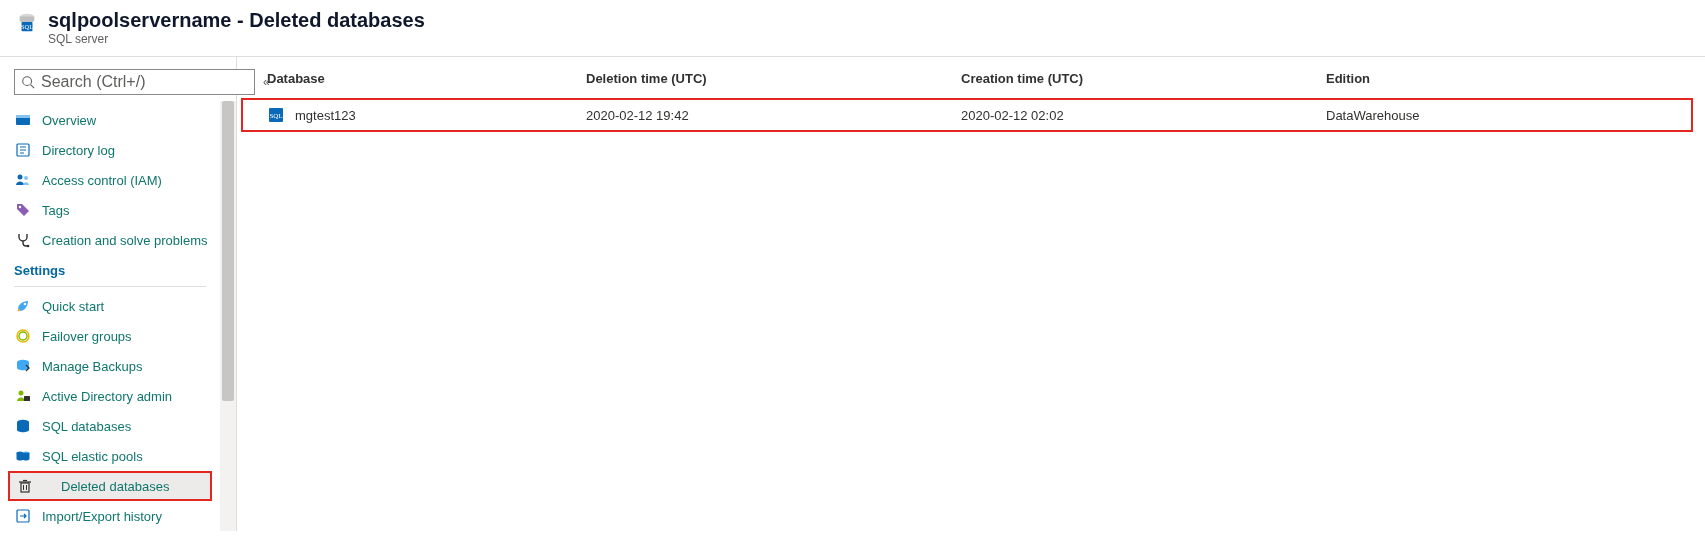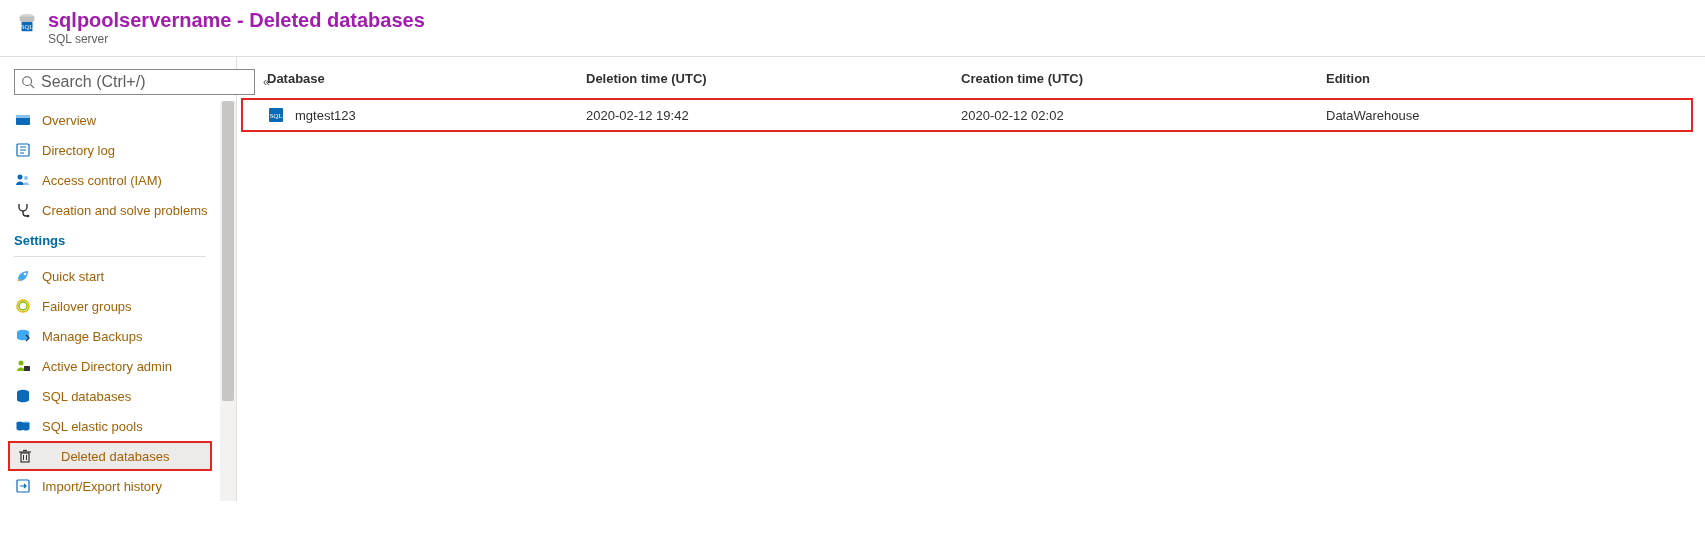--- a/index.html
+++ b/index.html
@@ -18,21 +18,21 @@
     }
     .header .server-icon {
       width: 22px;
       height: 22px;
       margin-right: 10px;
       margin-top: 4px;
     }
     .header .title {
       font-size: 20px;
       font-weight: 600;
-      color: #a21caf;
+      color: #0f172a;
       line-height: 24px;
     }
     .header .subtitle {
       font-size: 12px;
       color: #605e5c;
       line-height: 14px;
     }
     .body {
       display: flex;
     }
@@ -107,21 +107,21 @@
       width: 18px;
       height: 18px;
       display: flex;
       align-items: center;
       justify-content: center;
       margin-right: 10px;
       flex-shrink: 0;
     }
     .nav-item .label {
       font-size: 13px;
-      color: #a16207;
+      color: #0f766e;
       white-space: nowrap;
     }
     .nav-item.selected {
       background: #edebe9;
       gap: 17px;
     }
     .nav-item.highlight-box {
       border: 2px solid #e3261f;
     }
     .section-header {
@@ -231,20 +231,29 @@
               <path d="M1 13c0-2 2-3.5 4-3.5s4 1.5 4 3.5" fill="#0b6ab7"></path>
               <circle cx="11" cy="6" r="2" fill="#86c3f0"></circle>
               <path d="M8 13c0-1.6 1.4-2.8 3-2.8s3 1.2 3 2.8" fill="#86c3f0"></path>
             </svg>
         </span>
         <span class="label">Access control (IAM)</span>
       </div>
       <div class="nav-item">
         <span class="icon">
           <svg width="16" height="16" viewBox="0 0 16 16">
+              <path d="M2 2h5l7 7-5 5-7-7z" fill="#8a5db5"></path>
+              <circle cx="5" cy="5" r="1.2" fill="#fff"></circle>
+            </svg>
+        </span>
+        <span class="label">Tags</span>
+      </div>
+      <div class="nav-item">
+        <span class="icon">
+          <svg width="16" height="16" viewBox="0 0 16 16">
               <path d="M4 2v3a4 4 0 0 0 8 0V2" fill="none" stroke="#323130" stroke-width="1.4"></path>
               <path d="M8 9v2a3 3 0 0 0 3 3h1" fill="none" stroke="#323130" stroke-width="1.4"></path>
               <circle cx="13" cy="14" r="1.3" fill="#323130"></circle>
             </svg>
         </span>
         <span class="label">Creation and solve problems</span>
       </div>
 
       <div class="section-header">Settings</div>
       <div class="section-divider"></div>

